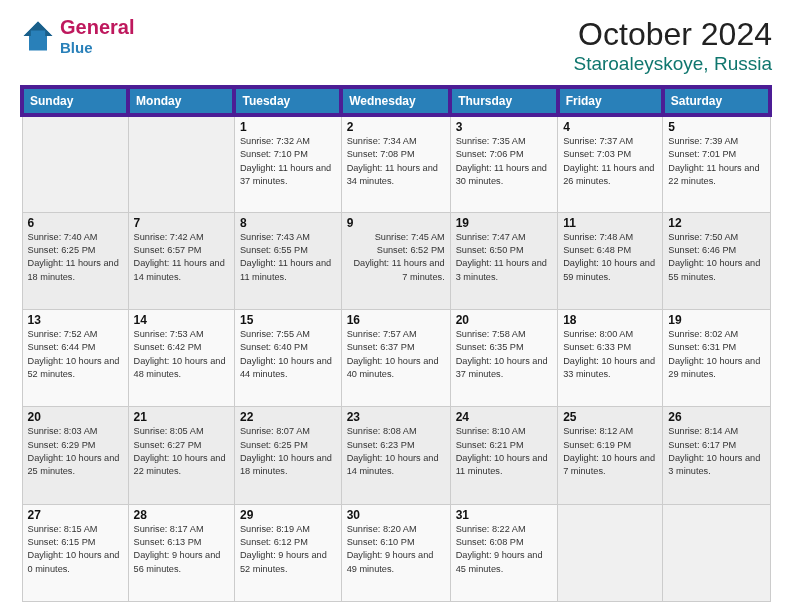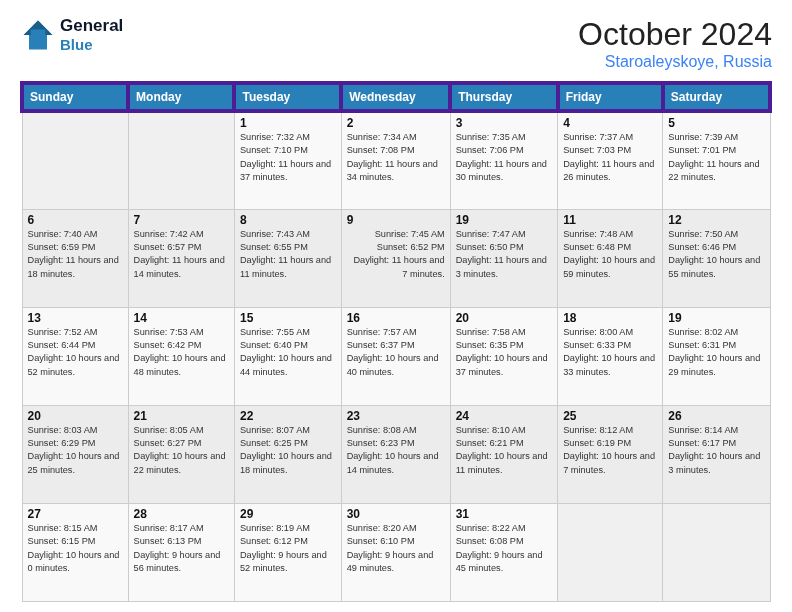--- a/index.html
+++ b/index.html
@@ -34,22 +34,22 @@
     }
     .title-block {
       text-align: right;
     }
     .month-title {
       font-size: 32px;
       font-weight: normal;
       color: #222;
     }
     .location-title {
-      font-size: 16px;
-      color: #3b82f6;
+      font-size: 19px;
+      color: #0f766e;
     }
     .calendar {
       width: 100%;
       border-collapse: collapse;
       flex: 1;
     }
     .calendar thead tr th {
       background-color: #2980b9;
       color: #fff;
       font-size: 12px;
@@ -93,21 +93,21 @@
 <body>
 
 <div class="page">
   <div class="header">
     <div class="logo">
       <svg class="logo-icon" viewBox="0 0 40 40">
         <polygon points="20,4 36,20 30,20 30,36 10,36 10,20 4,20" fill="#2980b9"></polygon>
         <polygon points="20,4 36,20 28,20 28,14 12,14 12,20 4,20" fill="#1a5f8a"></polygon>
       </svg>
       <div>
-        <div style="font-size:17px;font-weight:bold;color:#0f172a;">General</div>
+        <div style="font-size:20px;font-weight:bold;color:#be185d;">General</div>
         <div style="font-size:15px;font-weight:bold;color:#2980b9;">Blue</div>
       </div>
     </div>
     <div class="title-block">
       <div class="month-title">October 2024</div>
       <div class="location-title">Staroaleyskoye, Russia</div>
     </div>
   </div>
 
   <table class="calendar">
@@ -154,21 +154,21 @@
             <span class="day-num">5</span>
             <div class="day-info" style="white-space: pre-line;">Sunrise: 7:39 AM
 Sunset: 7:01 PM
 Daylight: 11 hours and 22 minutes.</div>
           </td>
         </tr>
         <tr>
           <td>
             <span class="day-num">6</span>
             <div class="day-info" style="white-space: pre-line;">Sunrise: 7:40 AM
-Sunset: 6:59 PM
+Sunset: 6:25 PM
 Daylight: 11 hours and 18 minutes.</div>
           </td>
           <td>
             <span class="day-num">7</span>
             <div class="day-info" style="white-space: pre-line;">Sunrise: 7:42 AM
 Sunset: 6:57 PM
 Daylight: 11 hours and 14 minutes.</div>
           </td>
           <td>
             <span class="day-num">8</span>

